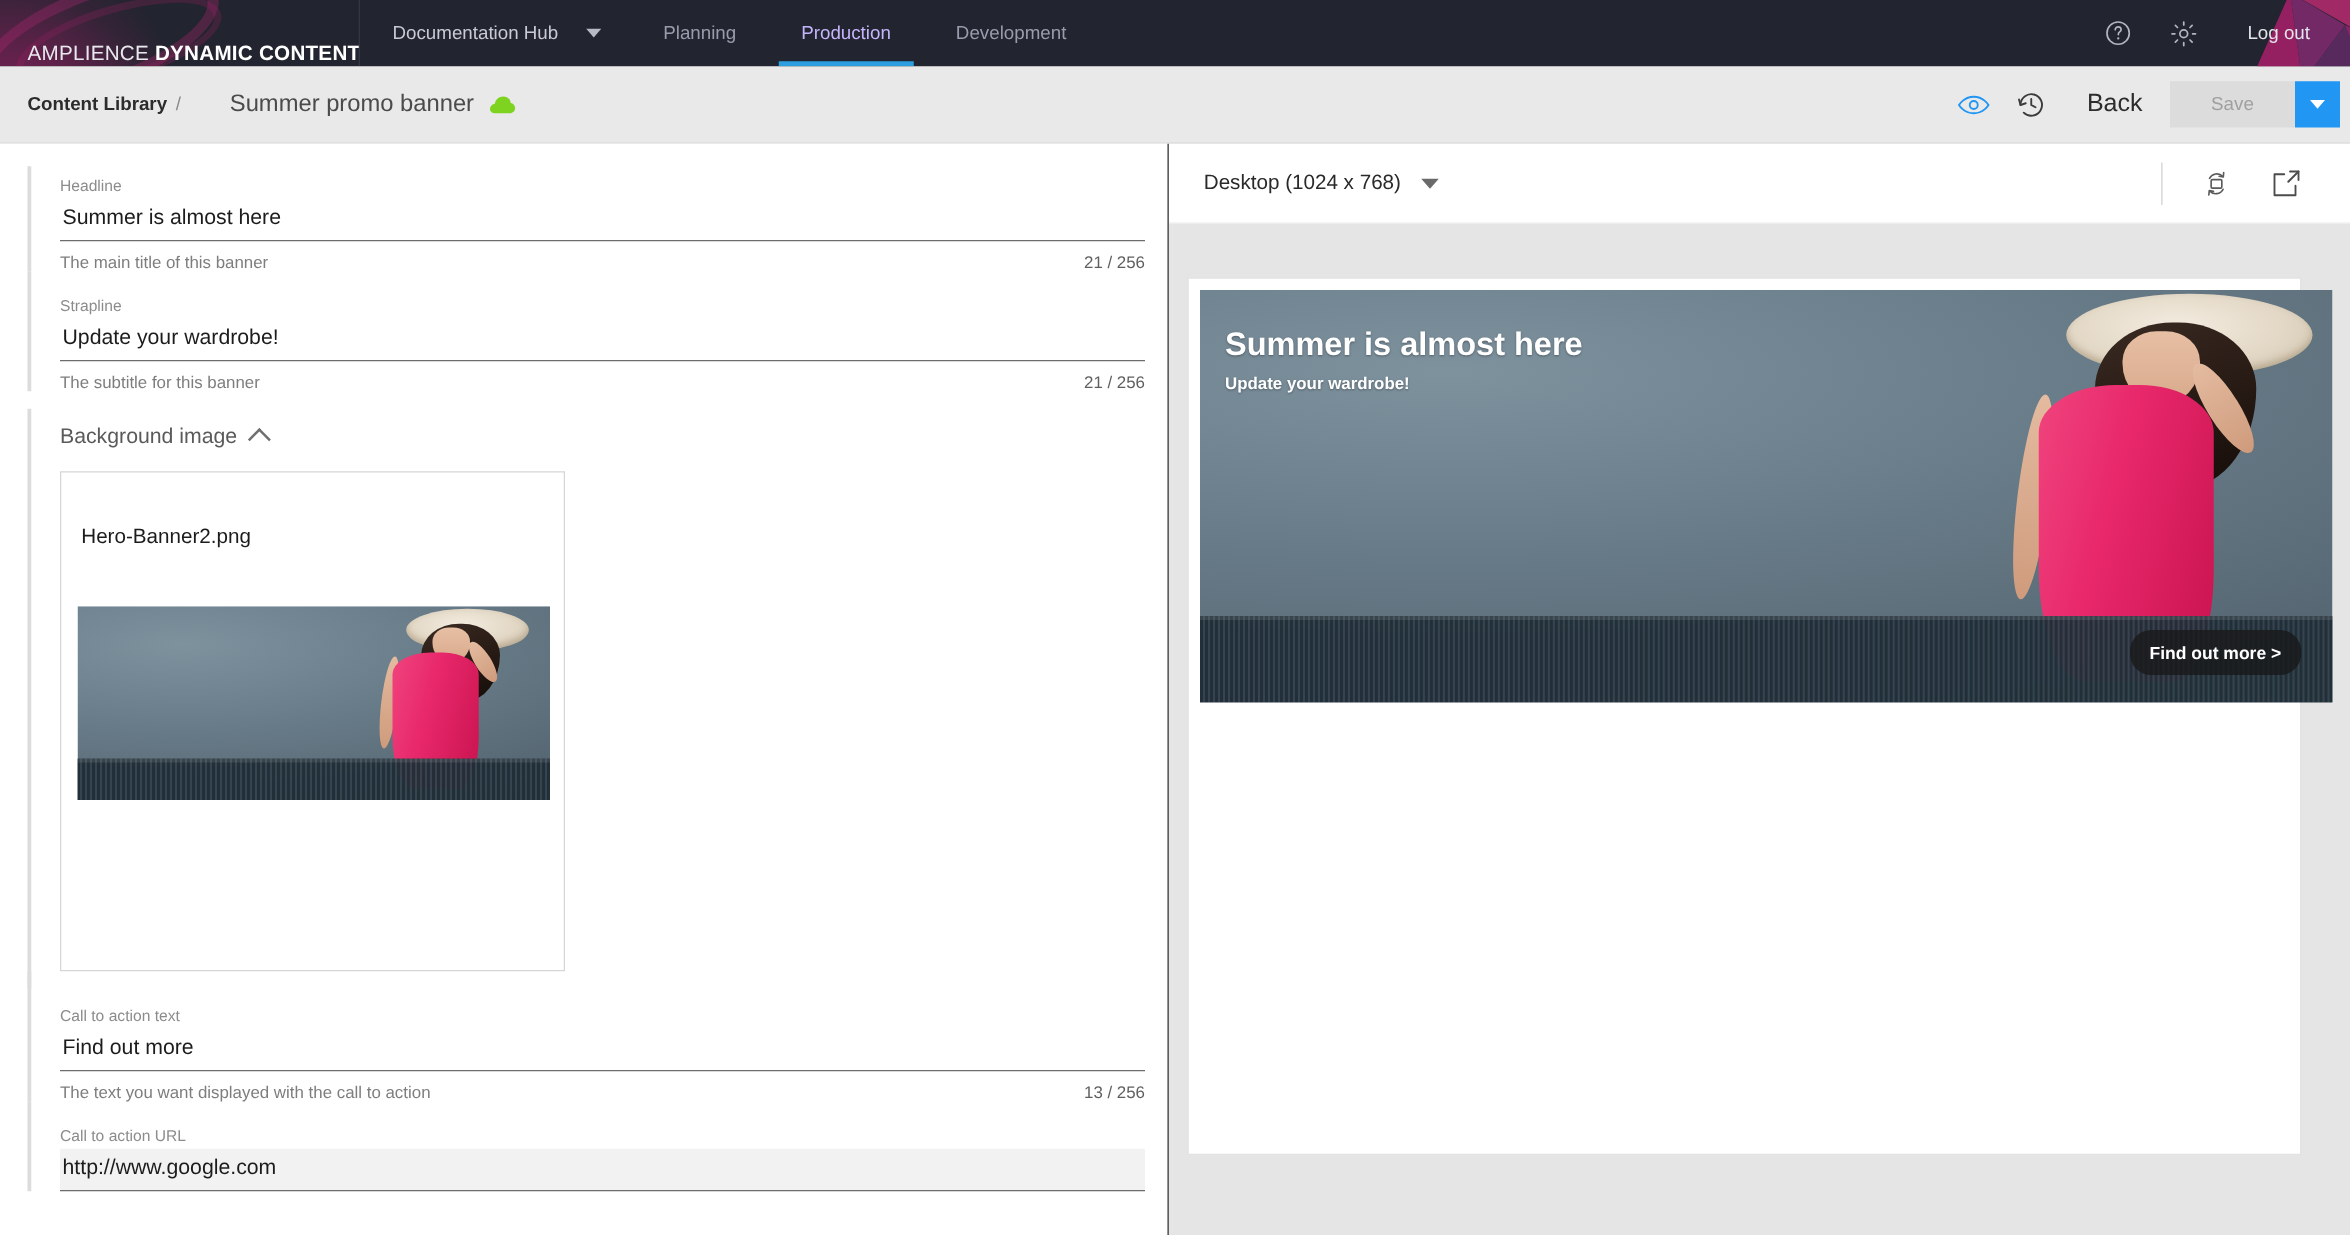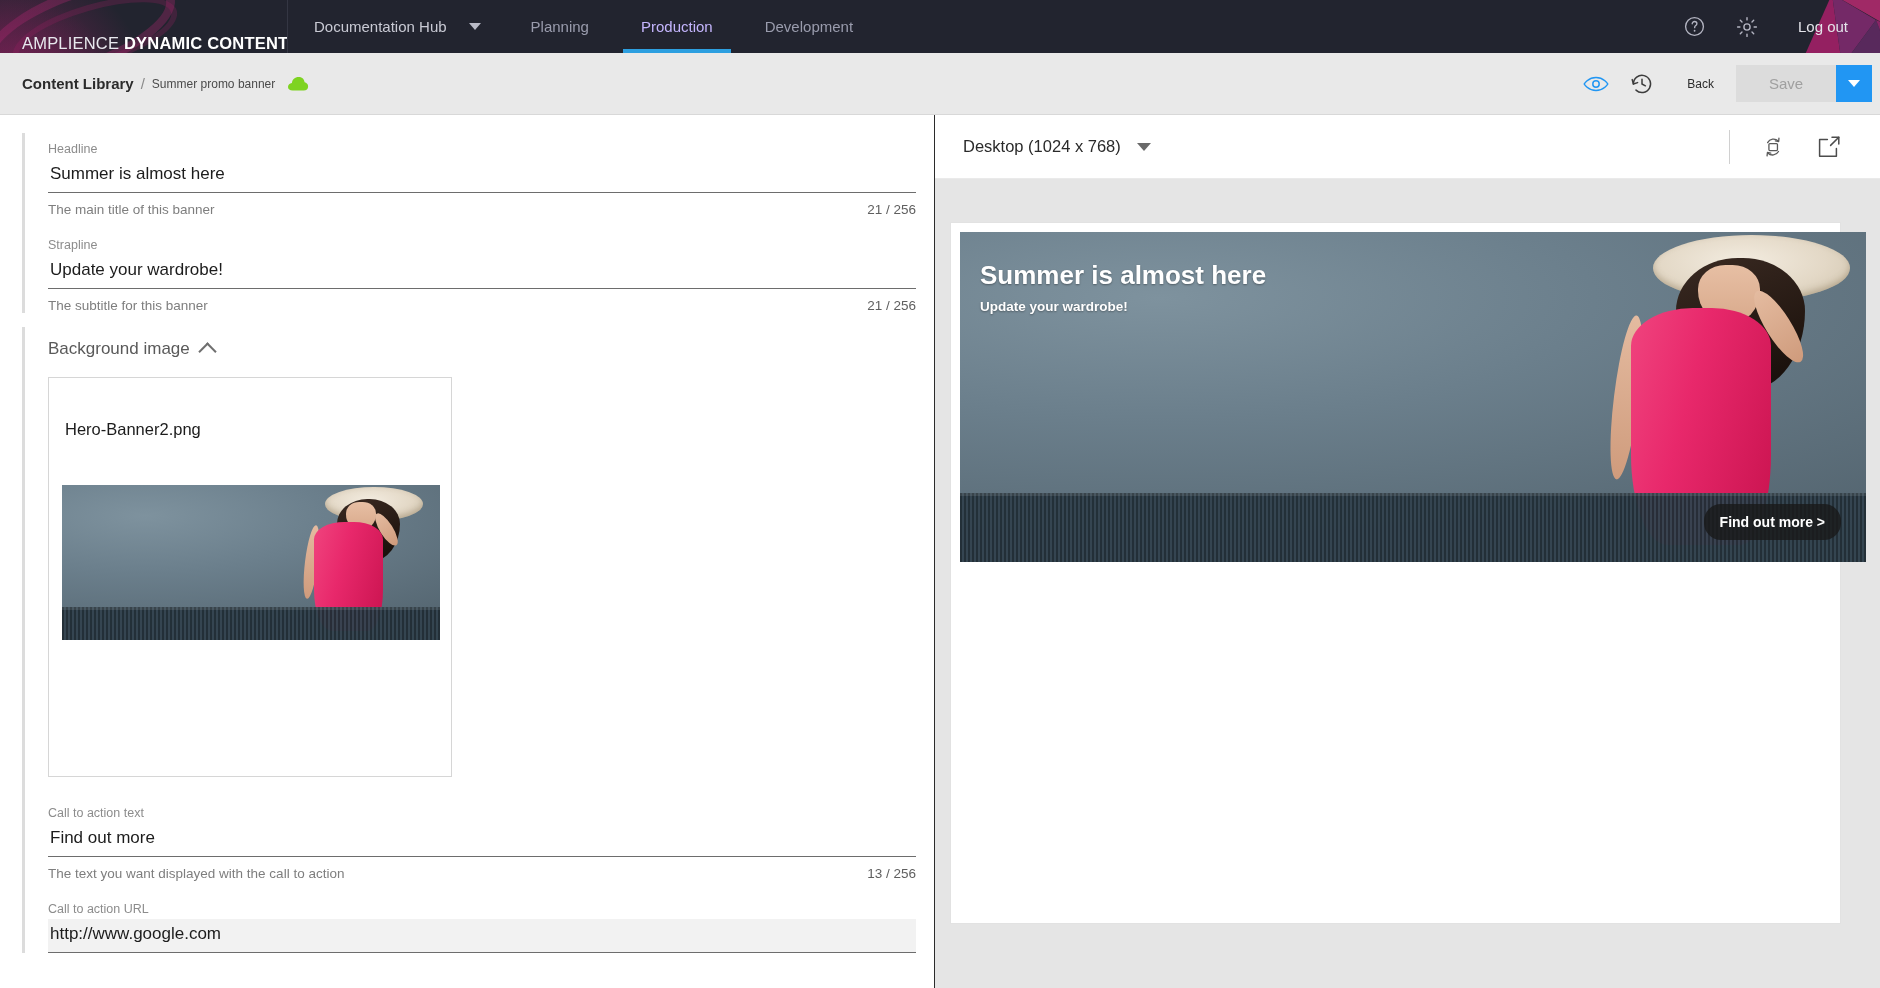--- a/index.html
+++ b/index.html
@@ -129,36 +129,36 @@
     background: #e9e9e9;
     border-bottom: 1px solid #d8d8d8;
     display: flex; align-items: center;
     padding-left: 22px;
   }
   .crumb-root {
     font-size: 15px; font-weight: 700; color: #2c2c2c;
     cursor: pointer; white-space: nowrap;
   }
   .crumb-sep { font-size: 15px; color: #8a8a8a; margin: 0 7px; }
-  .crumb-leaf { font-size: 12px; color: #4b4b4b; white-space: nowrap; }
+  .crumb-leaf { font-size: 19px; color: #4b4b4b; white-space: nowrap; margin-left: 32px; }
   .cloud-ico { margin-left: 12px; display: flex; align-items: center; }
 
   .crumb-right {
     margin-left: auto;
     display: flex; align-items: center; height: 100%;
     padding-right: 0;
     gap: 0;
   }
   .crumb-right .ic {
     width: 46px; height: 46px;
     display: flex; align-items: center; justify-content: center;
     cursor: pointer;
   }
   .back-btn {
-    font-size: 12px; color: #2c2c2c;
+    font-size: 20px; color: #2c2c2c;
     padding: 0 22px; cursor: pointer; white-space: nowrap;
   }
   .save-btn {
     width: 100px; height: 37px;
     background: #dcdcdc; color: #a0a0a0;
     font-size: 15px;
     display: flex; align-items: center; justify-content: center;
     cursor: default; white-space: nowrap;
   }
   .save-caret {

